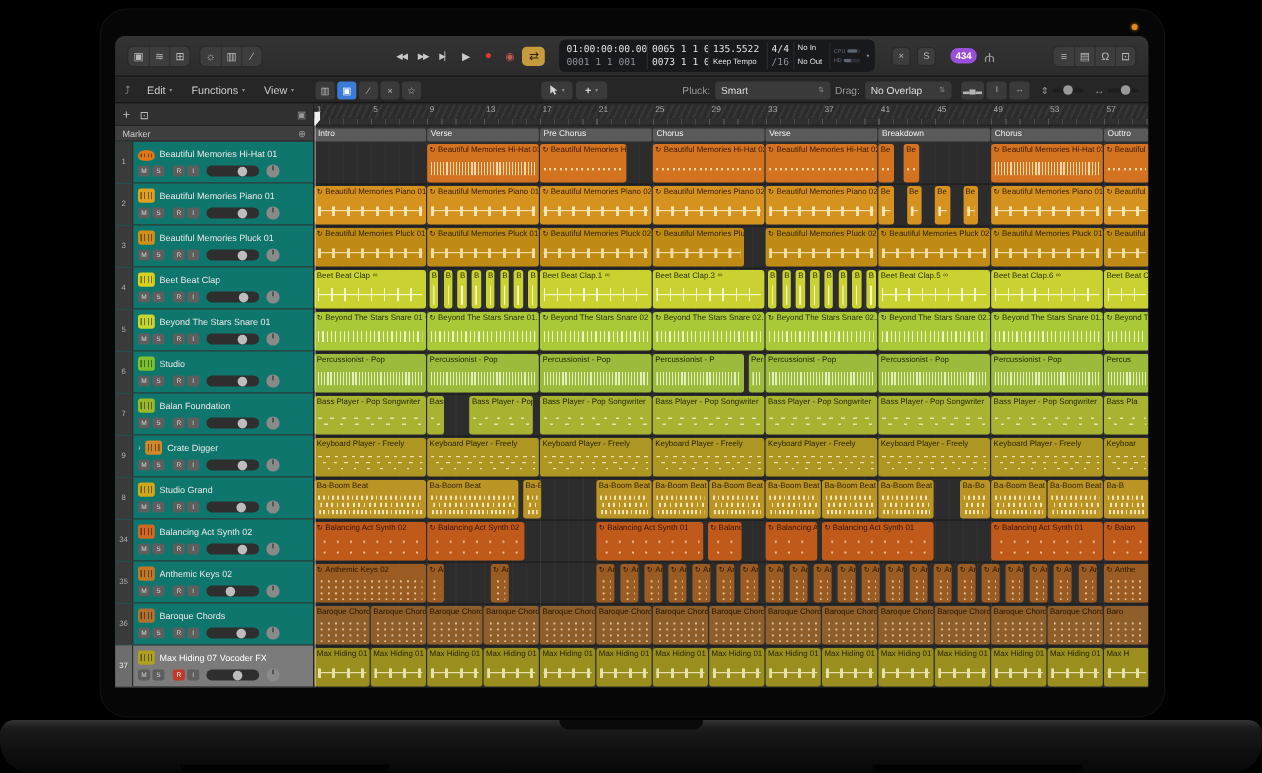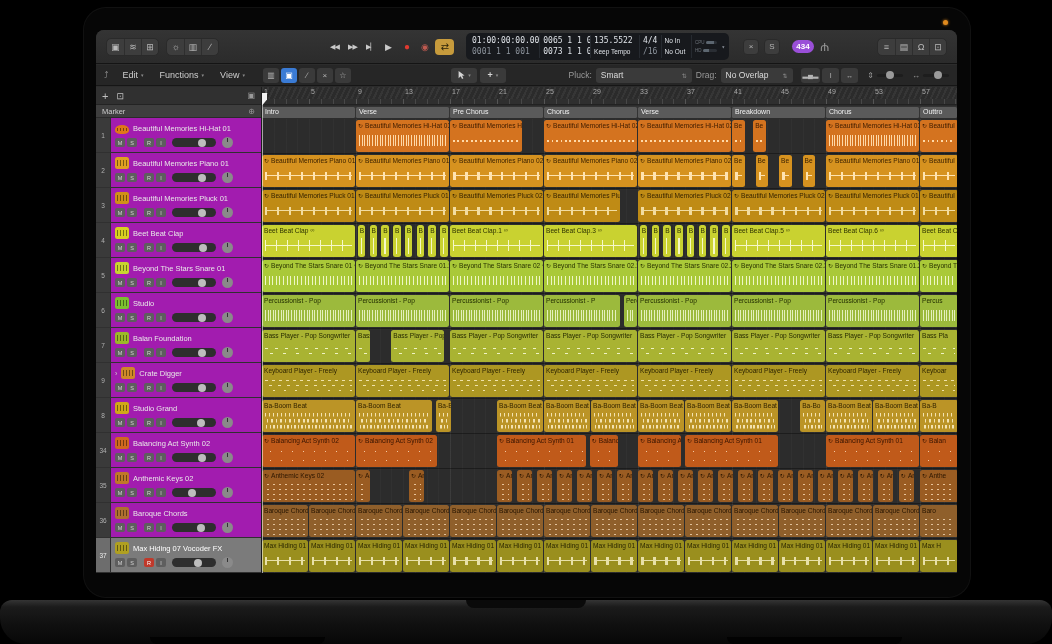--- a/index.html
+++ b/index.html
@@ -97,21 +97,21 @@
     display:flex; flex-direction:column; }
   .panel-head { height:18px; background:#303030; border-bottom:1px solid #232323;
     display:flex; align-items:center; padding:0 6px; gap:8px; color:#c0c0c0; }
   .ph-add { font-size:11px; } .ph-dup { font-size:9px; } .ph-opt { margin-left:auto; font-size:8px; color:#9a9a9a; }
   .marker-lane { height:13px; background:#3e3e3e; border-bottom:1px solid #2a2a2a;
     display:flex; align-items:center; padding:0 6px; }
   .marker-lane .mtitle { font-size:7.5px; color:#cdcdcd; }
   .marker-lane .madd { margin-left:auto; font-size:8px; color:#9a9a9a; }
 
   .theaders { flex:1; overflow:hidden; }
-  .trow { height:35px; display:flex; border-bottom:1px solid #303030; background:#a21caf; }
+  .trow { height:35px; display:flex; border-bottom:1px solid #303030; background:#0f766e; }
   .trow.sel { background:#7b7b7b; }
   .tnum { width:15px; flex:none; background:#3a3a3a; color:#b0b0b0; font-size:6.5px;
     display:flex; align-items:center; justify-content:center; border-right:1px solid #2f2f2f; }
   .trow.sel .tnum { background:#6d6d6d; color:#eee; }
   .tmain { flex:1; padding:3px 4px 0 4px; overflow:hidden; }
   .tline1 { display:flex; align-items:center; gap:4px; height:14px; }
   .disc { color:#cfcfcf; font-size:7px; }
   .ticon { width:14px; height:12px; flex:none; border-radius:2.5px; position:relative; overflow:hidden; }
   .ticon::after { content:""; position:absolute; left:2px; right:2px; top:3px; bottom:3px;
     background:repeating-linear-gradient(90deg, rgba(0,0,0,.45) 0 1px, transparent 1px 3px); }

